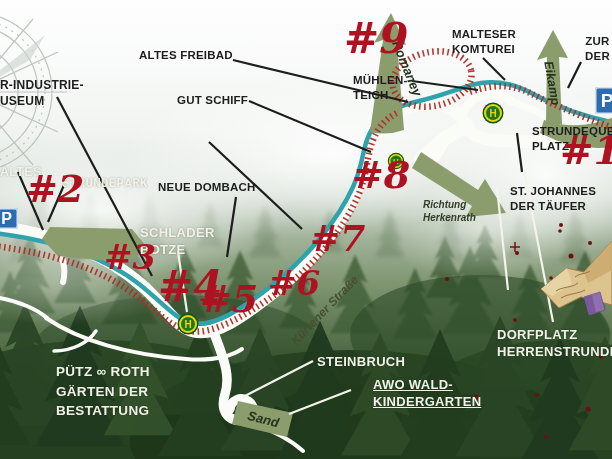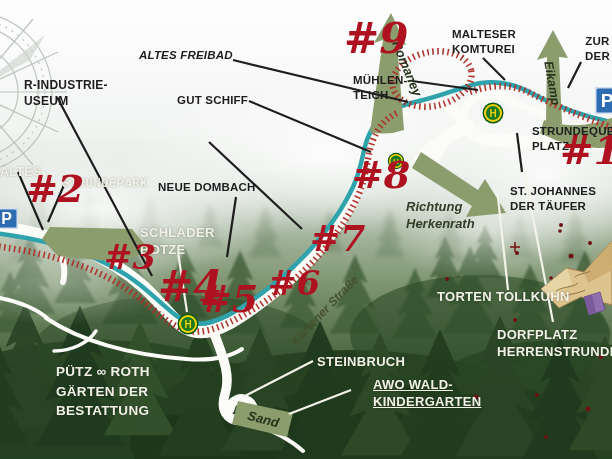--- a/index.html
+++ b/index.html
@@ -216,50 +216,49 @@
 <div class="num" style="left:26px;top:170px;font-size:38px;">#2</div>
 <div class="num" style="left:104px;top:240px;font-size:34px;">#3</div>
 <div class="num" style="left:158px;top:266px;font-size:42px;">#4</div>
 <div class="num" style="left:200px;top:280px;font-size:38px;">#5</div>
 <div class="num" style="left:268px;top:266px;font-size:34px;">#6</div>
 <div class="num" style="left:310px;top:220px;font-size:36px;">#7</div>
 <div class="num" style="left:352px;top:156px;font-size:38px;">#8</div>
 <div class="num" style="left:344px;top:18px;font-size:42px;">#9</div>
 <div class="num" style="left:560px;top:130px;font-size:40px;">#10</div>
 
-<div class="lbl black" style="left:0;top:78px;font-size:12px;padding-left:24px;">R-INDUSTRIE-
+<div class="lbl black" style="left:0;top:78px;font-size:12px;">R-INDUSTRIE-
 USEUM</div>
-<div class="lbl black" style="left:139px;top:48px;font-style:italic;">ALTES FREIBAD</div>
+<div class="lbl black" style="left:139px;top:48px;">ALTES FREIBAD</div>
 <div class="lbl black" style="left:177px;top:93px;">GUT SCHIFF</div>
 <div class="lbl black" style="left:353px;top:73px;">MÜHLEN-
 TEICH</div>
 <div class="lbl black" style="left:452px;top:27px;">MALTESER
 KOMTUREI</div>
 <div class="lbl black" style="left:585px;top:34px;text-align:center;">ZUR
 DER</div>
 <div class="lbl black" style="left:158px;top:180px;">NEUE DOMBACH</div>
 <div class="lbl black" style="left:532px;top:124px;">STRUNDEQUELL
 PLATZ</div>
 <div class="lbl black" style="left:510px;top:184px;">ST. JOHANNES
 DER TÄUFER</div>
 
 <div class="lbl white" style="left:0;top:164px;font-size:12.5px;">ALTES</div>
 <div class="lbl white" style="left:62px;top:176px;font-size:12.5px;font-family:Liberation Mono, monospace;">STRUNDEPARK</div>
 <div class="lbl white" style="left:140px;top:224px;">SCHLADER
 BOTZE</div>
-<div class="lbl white" style="left:437px;top:288px;">TORTEN TOLLKÜHN</div>
 <div class="lbl white" style="left:497px;top:326px;">DORFPLATZ
 HERRENSTRUNDEN</div>
 <div class="lbl white" style="left:56px;top:362px;line-height:1.45;font-size:13.5px;">PÜTZ ∞ ROTH
 GÄRTEN DER
 BESTATTUNG</div>
 <div class="lbl white" style="left:317px;top:353px;">STEINBRUCH</div>
 <div class="lbl white" style="left:373px;top:376px;text-decoration:underline;">AWO WALD-
 KINDERGARTEN</div>
 
-<div class="lbl road" style="left:406px;top:198px;font-size:13px;">Richtung
+<div class="lbl road" style="left:423px;top:198px;font-size:10px;">Richtung
 Herkenrath</div>
 <div class="lbl road" style="left:404px;top:38px;font-size:13px;transform:rotate(68deg);transform-origin:0 0;color:#25331c;">Romaney</div>
 <div class="lbl road" style="left:556px;top:60px;font-size:12.5px;transform:rotate(80deg);transform-origin:0 0;color:#25331c;">Eikamp</div>
 <div class="lbl road" style="left:288px;top:338px;font-size:12px;transform:rotate(-46deg);transform-origin:0 0;color:#46502f;">Kürtener Straße</div>
 <div class="lbl road" style="left:250px;top:407px;font-size:13px;transform:rotate(14deg);transform-origin:0 0;color:#25331c;">Sand</div>
 
 </div>
 
 </body></html>

